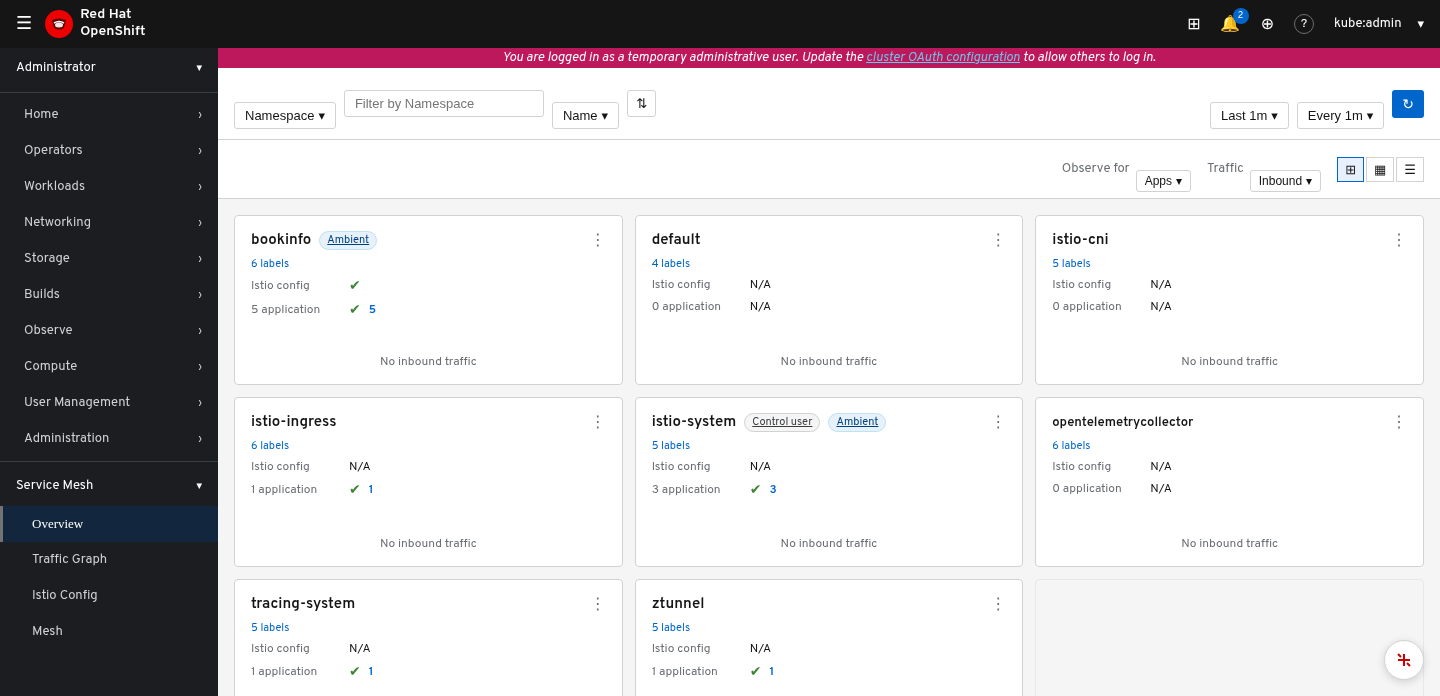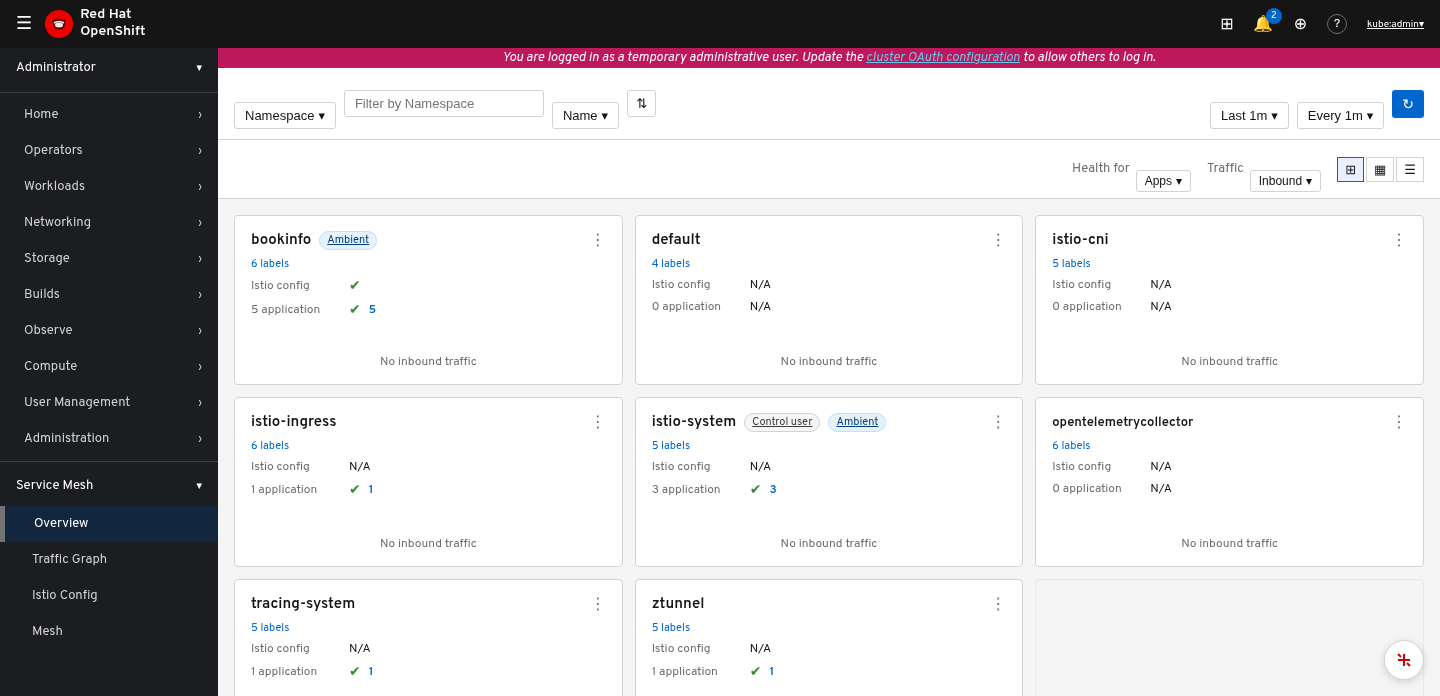--- a/index.html
+++ b/index.html
@@ -17,21 +17,21 @@
       z-index: 100;
     }
     .top-nav-left { display: flex; align-items: center; gap: 12px; }
     .hamburger { color: #fff; font-size: 18px; cursor: pointer; }
     .redhat-logo { display: flex; align-items: center; gap: 6px; }
     .redhat-logo-icon { width: 30px; height: 30px; }
     .redhat-logo-text { color: #fff; font-size: 14px; font-weight: 600; line-height: 1.2; }
     .top-nav-right { margin-left: auto; display: flex; align-items: center; gap: 20px; }
     .top-nav-icon { color: #fff; font-size: 16px; cursor: pointer; position: relative; }
     .badge { background: #06c; color: #fff; border-radius: 50%; width: 16px; height: 16px; font-size: 9px; display: inline-flex; align-items: center; justify-content: center; position: absolute; top: -6px; right: -8px; }
-    .user-name { color: #fff; font-size: 10px; cursor: pointer; display: flex; align-items: center; gap: 0; text-decoration: underline; }
+    .user-name { color: #fff; font-size: 13px; cursor: pointer; display: flex; align-items: center; gap: 16px; }
 
     
     .main-layout { display: flex; flex: 1; overflow: hidden; }
 
     
     .sidebar {
       width: 218px;
       background: #1b1d21;
       color: #fff;
       display: flex;
@@ -292,21 +292,21 @@
       <span>Administration</span>
       <span class="sidebar-chevron">›</span>
     </div>
 
     <div class="sidebar-divider"></div>
 
     <div class="sidebar-section-header">
       <span>Service Mesh</span>
       <span class="sidebar-chevron">▾</span>
     </div>
-    <div class="sidebar-item sub-item active-sub" style="background: rgba(0,64,128,0.3); border-left: 5px solid #737373; padding-left: 29px;">
+    <div class="sidebar-item sub-item active-sub" style="background: rgba(0,64,128,0.3); border-left: 3px solid #737373; padding-left: 29px; font-family: Liberation Serif, serif;">
       <span>Overview</span>
     </div>
     <div class="sidebar-item sub-item">
       <span>Traffic Graph</span>
     </div>
     <div class="sidebar-item sub-item">
       <span>Istio Config</span>
     </div>
     <div class="sidebar-item sub-item">
       <span>Mesh</span>
@@ -341,21 +341,21 @@
         <button class="dropdown-btn">
           <span>Every 1m</span>
           <span>▾</span>
         </button>
         <button class="refresh-btn">↻</button>
       </div>
     </div>
 
     <div class="health-bar">
       <div class="health-group">
-        <span class="health-label">Health for</span>
+        <span class="health-label">Observe for</span>
         <button class="dropdown-btn" style="padding: 3px 8px; font-size:12px;">
           <span>Apps</span>
           <span>▾</span>
         </button>
       </div>
       <div class="health-group">
         <span class="health-label">Traffic</span>
         <button class="dropdown-btn" style="padding: 3px 8px; font-size:12px;">
           <span>Inbound</span>
           <span>▾</span>

